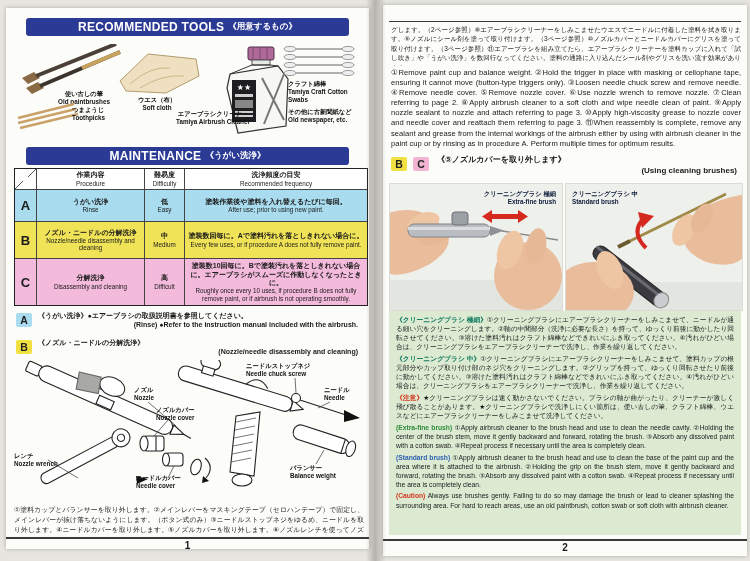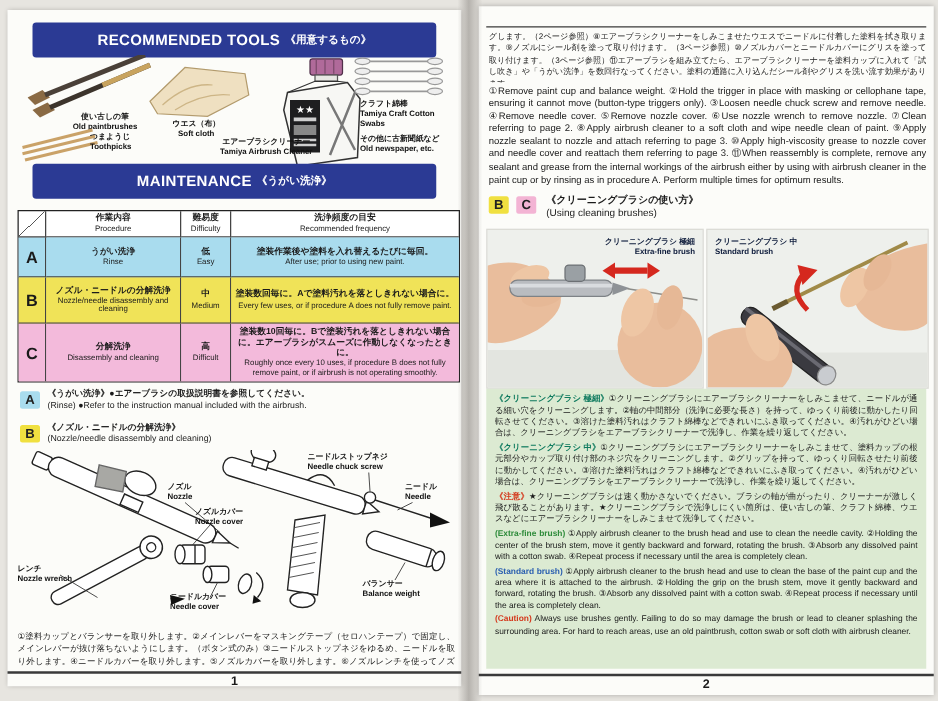--- a/index.html
+++ b/index.html
@@ -4,21 +4,21 @@
 <style>
   html,body{margin:0;padding:0;}
   body{width:750px;height:561px;background:#e7e5e0;position:relative;overflow:hidden;
        font-family:"Liberation Sans","DejaVu Sans",sans-serif;color:#1a1a1a;}
   .page{position:absolute;background:#fcfcf9;box-shadow:0 0 4px rgba(0,0,0,.25);}
   #page-left{left:6px;top:8px;width:363px;height:541px;}
   #page-right{left:383px;top:5px;width:364px;height:551px;}
   .gutter{position:absolute;left:366px;top:0;width:20px;height:561px;
           background:linear-gradient(90deg,rgba(0,0,0,0) 0%,rgba(90,85,80,.35) 45%,rgba(0,0,0,0) 100%);z-index:5;}
   .abs{position:absolute;}
-  .hdr-bar{position:absolute;left:20px;width:323px;height:28px;background:#2b3a94;border-radius:3px;
+  .hdr-bar{position:absolute;left:20px;width:323px;height:18px;background:#2b3a94;border-radius:3px;
            color:#fff;font-weight:bold;display:flex;align-items:center;justify-content:center;gap:4px;}
   .hdr-bar .en{font-size:12px;letter-spacing:.3px;}
   .hdr-bar .jp{font-size:8.5px;text-align:center;}
   .lbl{position:absolute;font-size:6.3px;line-height:1.3;font-weight:bold;color:#111;}
   .lbl .jp,.lbl .en{display:block;}
   .tc{text-align:center;}
   
   .table{position:absolute;left:8px;top:160px;width:352px;border:1.4px solid #222;background:#fff;}
   .tr{display:grid;grid-template-columns:22px 108px 40px 182px;}
   .td{border-right:1px solid #444;border-bottom:1px solid #444;display:flex;flex-direction:column;
@@ -30,21 +30,21 @@
   .td .jp{font-size:7px;font-weight:bold;line-height:1.2;}
   .td .en{font-size:6.3px;line-height:1.15;}
   .letter{font-size:13px;font-weight:bold;}
   .corner{position:relative;padding:0;}
   .diag{width:100%;height:100%;background:linear-gradient(to bottom right,transparent 49%,#555 49%,#555 51%,transparent 51%);}
   
   .chip{position:absolute;width:16px;height:14px;border-radius:2px;font-size:10.5px;font-weight:bold;
         display:flex;align-items:center;justify-content:center;color:#222;}
   .chip-a{background:#a9dcee;} .chip-b{background:#f0e040;} .chip-c{background:#f3b4d4;}
   .sec-txt{position:absolute;font-size:7px;line-height:1.35;font-weight:bold;}
-  .sec-txt .en{font-weight:normal;}
+  .sec-txt .en{font-weight:bold;text-align:right;}
   .para{position:absolute;font-size:6.8px;line-height:1.45;text-align:justify;overflow:hidden;}
   .rule{position:absolute;background:#3a3a3a;}
   .pgnum{position:absolute;font-size:10px;font-weight:bold;text-align:center;width:100%;}
   
   .en-para{position:absolute;font-size:7.6px;line-height:1.33;text-align:justify;overflow:hidden;}
   .photo{position:absolute;top:178px;height:126px;background:#eef0ed;overflow:hidden;border:1px solid #dcdcd6;}
   .photo-lbl{position:absolute;font-size:6.3px;font-weight:bold;line-height:1.3;color:#0c1a3a;z-index:3;}
   .greenbox{position:absolute;left:6px;top:306px;width:352px;height:224px;background:#dcead2;
             padding:4px 7px;box-sizing:border-box;overflow:hidden;}
   .greenbox p{margin:0 0 2.5px;font-size:6.7px;line-height:1.36;text-align:justify;}
@@ -131,21 +131,21 @@
   </svg>
   <div class="lbl" style="left:282px;top:72px;width:76px;">
     <span class="jp">クラフト綿棒</span>
     <span class="en">Tamiya Craft Cotton Swabs</span>
   </div>
   <div class="lbl" style="left:282px;top:100px;width:78px;">
     <span class="jp">その他に古新聞紙など</span>
     <span class="en">Old newspaper, etc.</span>
   </div>
 
-  <div class="hdr-bar" style="top:123px;">
+  <div class="hdr-bar" style="top:139px;">
     <span class="en">MAINTENANCE</span>
     <span class="jp">《うがい洗浄》</span>
   </div>
 
   <div class="table">
     <div class="tr th">
       <div class="td corner">
           <div class="diag"></div>
         </div>
       <div class="td">
@@ -330,21 +330,21 @@
 
 <div class="page" id="page-right">
 
   <div class="rule" style="left:6px;top:16px;width:352px;height:1px;"></div>
   <div class="para" style="left:8px;top:20px;width:350px;height:41px;font-size:6.5px;">グします。（2ページ参照）⑧エアーブラシクリーナーをしみこませたウエスでニードルに付着した塗料を拭き取ります。⑨ノズルにシール剤を塗って取り付けます。（3ページ参照）⑩ノズルカバーとニードルカバーにグリスを塗って取り付けます。（3ページ参照）⑪エアーブラシを組み立てたら、エアーブラシクリーナーを塗料カップに入れて「試し吹き」や「うがい洗浄」を数回行なってください。塗料の通路に入り込んだシール剤やグリスを洗い流す効果があります。</div>
   <div class="en-para" style="left:8px;top:63px;width:350px;height:84px;">①Remove paint cup and balance weight. ②Hold the trigger in place with masking or cellophane tape, ensuring it cannot move (button-type triggers only). ③Loosen needle chuck screw and remove needle. ④Remove needle cover. ⑤Remove nozzle cover. ⑥Use nozzle wrench to remove nozzle. ⑦Clean referring to page 2. ⑧Apply airbrush cleaner to a soft cloth and wipe needle clean of paint. ⑨Apply nozzle sealant to nozzle and attach referring to page 3. ⑩Apply high-viscosity grease to nozzle cover and needle cover and reattach them referring to page 3. ⑪When reassembly is complete, remove any sealant and grease from the internal workings of the airbrush either by using with airbrush cleaner in the paint cup or by rinsing as in procedure A. Perform multiple times for optimum results.</div>
 
   <div class="chip chip-b" style="left:8px;top:152px;">B</div>
   <div class="chip chip-c" style="left:30px;top:152px;">C</div>
   <div class="sec-txt" style="left:54px;top:150px;width:300px;font-size:8px;">
-    <span class="jp" style="display:block;">《クリーニングブラシの使い方》</span>
+    <span class="jp" style="display:block;">《⑤ノズルカバーを取り外します》</span>
     <span class="en" style="display:block;">(Using cleaning brushes)</span>
   </div>
 
   <div class="photo" style="left:6px;width:172px;">
     <svg width="172" height="126" viewBox="0 0 172 126">
       <rect width="172" height="126" fill="#eef0ec"></rect>
       <rect y="96" width="172" height="30" fill="#e3e5e0"></rect>
 
       <path d="M-5,30 Q30,18 52,42 Q70,60 40,80 Q10,96 -5,88 Z" fill="#e9bd9c"></path>
       <ellipse cx="34" cy="38" rx="16" ry="9" fill="#eec6a4" transform="rotate(-18 34 38)"></ellipse>

